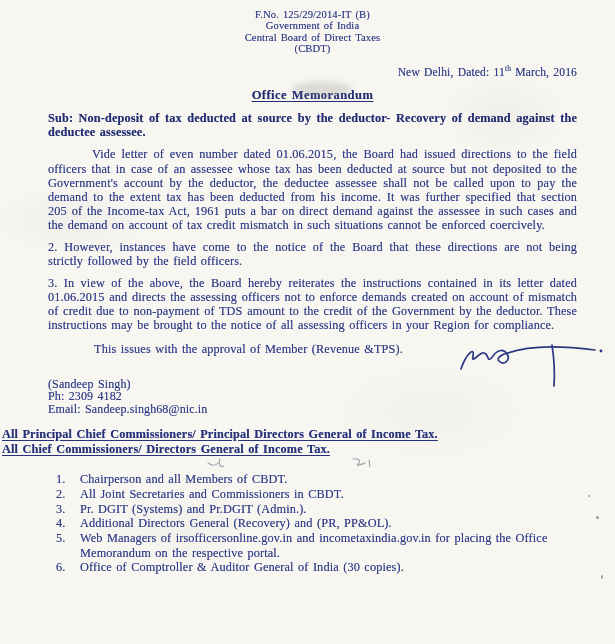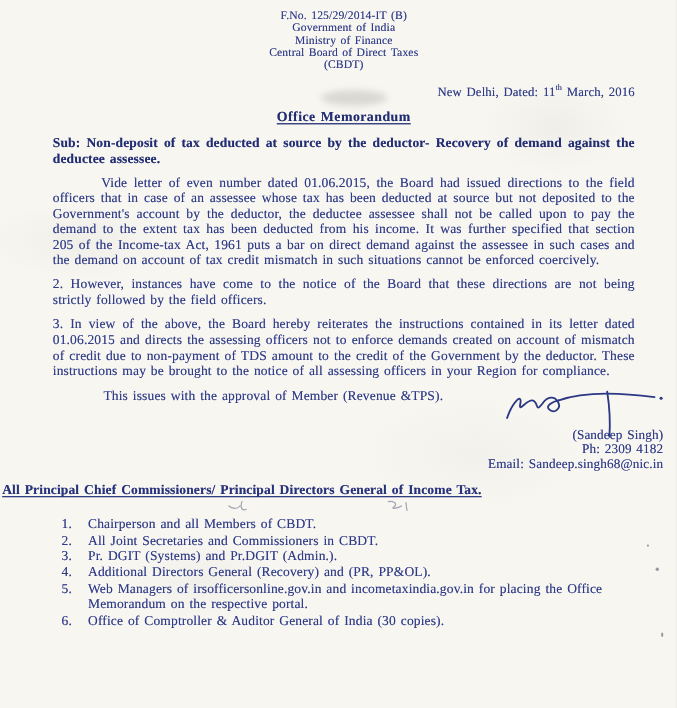--- a/index.html
+++ b/index.html
@@ -26,21 +26,21 @@
   }
   .letterhead{text-align:center;padding-top:4px;font-size:10.6px;line-height:11.3px;}
   .date-line{text-align:right;margin-top:8px;font-size:11.6px;}
   .date-line sup{font-size:7.5px;}
   .memo-title{text-align:center;margin-top:8px;font-weight:bold;font-size:12.6px;color:#232e72;}
   .memo-title span{text-decoration:underline;text-underline-offset:2px;letter-spacing:0.4px;}
   .subject{margin-top:9px;font-weight:bold;color:#232e72;text-align:justify;}
   .para{margin-top:8px;text-align:justify;}
   .indent-first{text-indent:44px;}
   .approval{margin-top:9px;margin-left:46px;}
-  .signer{position:relative;margin-top:22px;text-align:right;margin-right:-26px;font-size:12px;line-height:12.8px;}
+  .signer{position:relative;margin-top:22px;text-align:left;margin-right:-26px;font-size:12px;line-height:12.8px;}
   .signer .sig-svg{position:absolute;top:-36px;right:-4px;}
   .addressees{margin-top:11px;margin-left:-46px;font-weight:bold;color:#27327a;line-height:14.6px;}
   .addressees .addr{text-decoration:underline;text-underline-offset:2px;}
   .hand-marks{position:relative;height:12px;margin-left:100px;opacity:0.55;}
   .copy-label{margin-top:5px;margin-left:-46px;}
   .copy-list{margin-top:4px;margin-left:8px;}
   .copy-item{display:flex;line-height:14.7px;}
   .copy-item .num{width:17px;flex:0 0 17px;}
   .copy-item .txt{flex:1;padding-left:7px;}
   .stamp-smudge{
@@ -51,21 +51,20 @@
   .speck{position:absolute;background:rgba(60,60,80,0.5);border-radius:50%;}
 </style>
 </head>
 <body>
 
 <div class="page">
 
   <div class="letterhead">
     <div>F.No. 125/29/2014-IT (B)</div>
     <div>Government of India</div>
-    <div>Ministry of Finance</div>
     <div>Central Board of Direct Taxes</div>
     <div>(CBDT)</div>
   </div>
 
   <div class="date-line"><span>New Delhi, Dated: 11</span><sup>th</sup><span> March, 2016</span></div>
 
   <div class="memo-title"><span>Office Memorandum</span></div>
   <div class="stamp-smudge"></div>
 
   <div class="subject">Sub: Non-deposit of tax deducted at source by the deductor- Recovery of demand against the deductee assessee.</div>
@@ -85,20 +84,21 @@
         <circle cx="146" cy="9" r="1.4" fill="#2c3884" stroke="none"></circle>
       </g>
     </svg>
     <div>(Sandeep Singh)</div>
     <div>Ph: 2309 4182</div>
     <div>Email: Sandeep.singh68@nic.in</div>
   </div>
 
   <div class="addressees">
     <div class="addr">All Principal Chief Commissioners/ Principal Directors General of Income Tax.</div>
+    <div class="addr">All Chief Commissioners/ Directors General of Income Tax.</div>
   </div>
 
   <div class="hand-marks">
     <svg width="300" height="14" viewBox="0 0 300 14">
       <g fill="none" stroke="#5a617f" stroke-width="1.1" stroke-linecap="round">
         <path d="M60 7 C64 10, 68 10, 70 7 M72 3 C70 8, 72 12, 76 10"></path>
         <path d="M205 3 C210 2, 214 5, 210 8 C207 10, 214 9, 217 7 M221 4 L222 11"></path>
       </g>
     </svg>
   </div>

